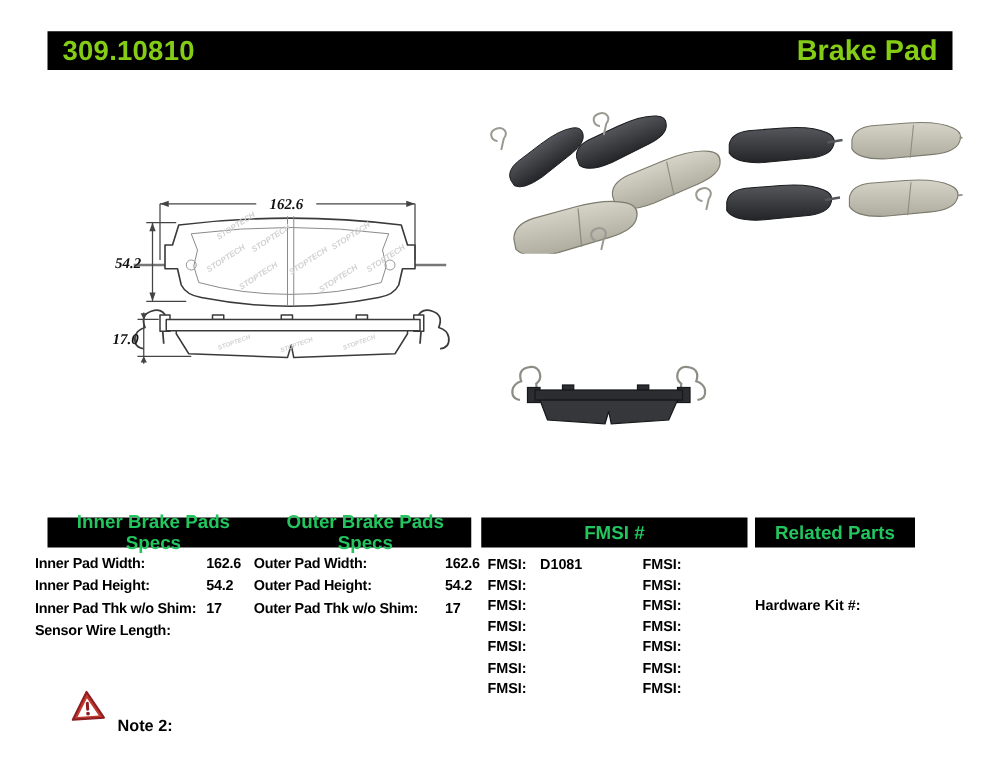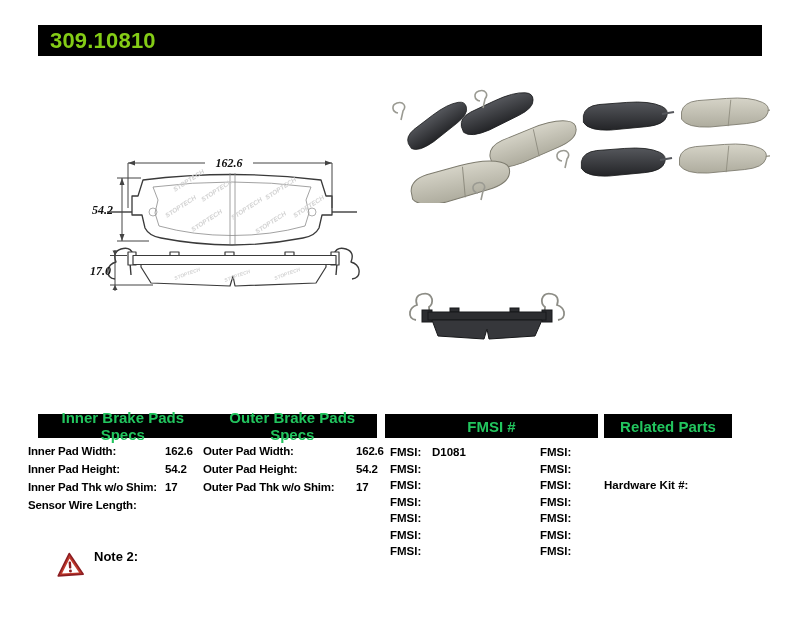--- a/index.html
+++ b/index.html
@@ -28,43 +28,44 @@
   .specs{position:absolute;font-size:11.5px;font-weight:bold;letter-spacing:-.2px;}
   .spec-row{display:grid;height:18px;align-items:center;}
   .spec-row .lbl{text-align:left;white-space:nowrap;}
   .spec-row .val{text-align:left;padding-left:5px;white-space:nowrap;}
   #inner-specs{left:28px;top:442px;}
   #inner-specs .spec-row{grid-template-columns:132px 44px;}
   #outer-specs{left:203px;top:442px;}
   #outer-specs .spec-row{grid-template-columns:148px 44px;}
 
   
-  .fmsi-wrap{position:absolute;left:390px;top:444px;display:flex;gap:40px;
+  .fmsi-wrap{position:absolute;left:390px;top:444px;display:flex;gap:14px;
              font-size:11.5px;font-weight:bold;}
   .fmsi-col{display:flex;flex-direction:column;}
   .fmsi-row{display:flex;height:16.5px;align-items:center;width:110px;}
   .fmsi-row .lbl{width:40px;}
   .fmsi-row .val{padding-left:2px;}
 
   .related{position:absolute;left:604px;top:444px;font-size:11.5px;font-weight:bold;margin-top:35px;}
 
   
   .warn{position:absolute;left:56px;top:552px;}
   .note-line{position:absolute;left:94px;font-size:13px;font-weight:bold;display:flex;gap:9px;}
   #note1{top:554px;}
-  #note2{top:549px;}
+  #note2{top:573px;}
   .note-red{color:#cf2e26;}
 </style>
 </head>
 <body>
 
 <div id="page">
 
   <div class="topbar">
     <span class="pn">309.10810</span>
+    <span class="pt">Brake Pad</span>
   </div>
 
   <svg style="position:absolute;left:75px;top:140px;" width="310" height="165" viewBox="0 0 310 165">
 
     <line x1="32" y1="72" x2="282" y2="72" stroke="#777" stroke-width="2"></line>
 
     <g stroke="#3a3a3a" fill="#ffffff" stroke-width="1.3" stroke-linejoin="round">
       <path d="M68,40 Q157,29 246,40 L251,56 L257,56 L257,75 L247,75 L244,88 Q240,96 228,98 Q192,105 157,105 Q122,105 86,98 Q74,96 70,88 L67,75 L57,75 L57,56 L63,56 Z"></path>
       <path d="M78,47 Q157,37 236,47 L231,60 L234,73 L230,86 Q196,95.5 157,95.5 Q118,95.5 84,86 L80,73 L83,60 Z" stroke-width="0.8" stroke="#8a8a8a" fill="none"></path>
       <line x1="155" y1="33" x2="155" y2="104" stroke-width="0.8" stroke="#8a8a8a"></line>

